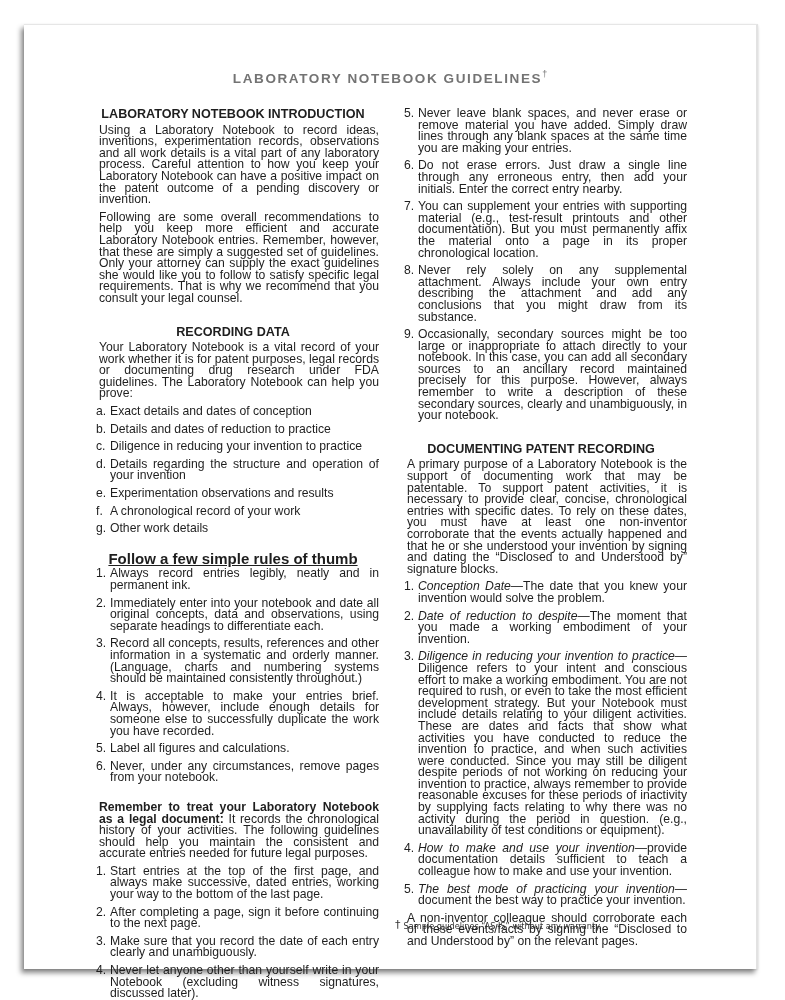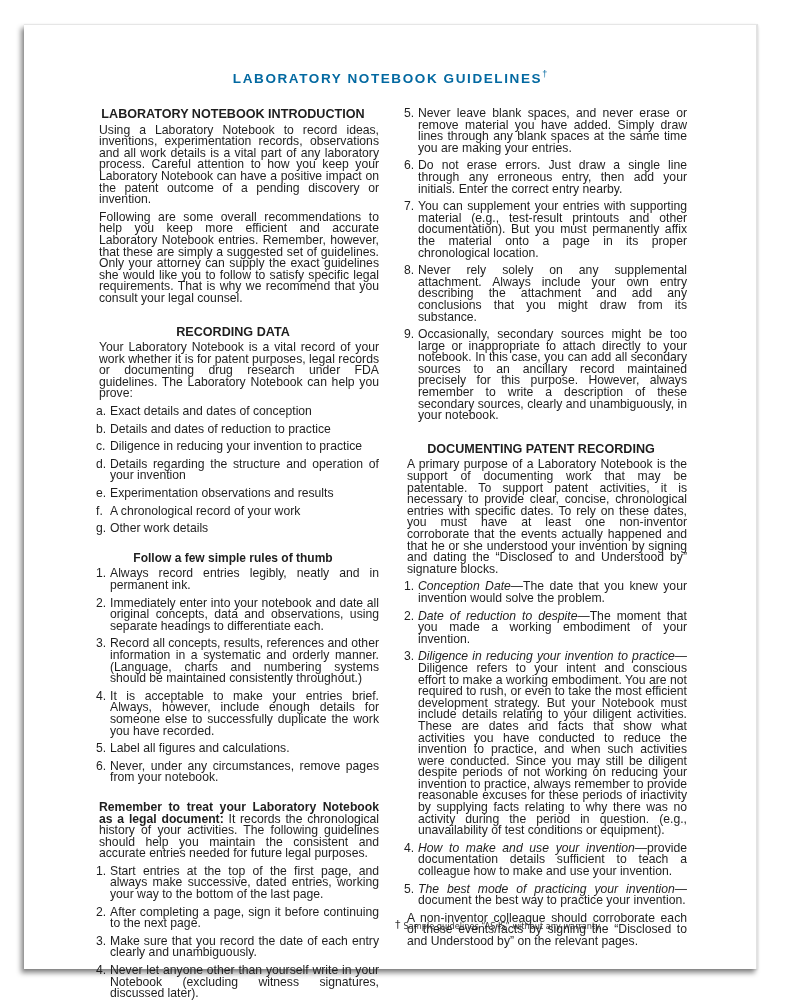--- a/index.html
+++ b/index.html
@@ -8,28 +8,28 @@
     font-family: "Liberation Sans", sans-serif; color: #1e1e1e;
   }
   .sheet {
     position: absolute; left: 24px; top: 24px; width: 732px; height: 944px;
     background: #ffffff;
     border-top: 1px solid #e6e6e6; border-right: 2px solid #e2e2e2;
     box-shadow: -3px 4px 5px rgba(0,0,0,0.45), 0 1px 2px rgba(0,0,0,0.12);
   }
   .title {
     position: absolute; left: 0; width: 100%; top: 44px; text-align: center;
-    font-weight: bold; font-size: 13.5px; letter-spacing: 1.6px; color: #0369a1;
+    font-weight: bold; font-size: 13.5px; letter-spacing: 1.6px; color: #737373;
   }
   .title sup { font-size: 9px; font-weight: normal; letter-spacing: 0; }
   .col { position: absolute; top: 84px; font-size: 12.2px; line-height: 11.6px; text-align: justify; }
   .col.left { left: 63px; width: 292px; }
   .col.right { left: 371px; width: 292px; top: 83px; }
   .h { font-weight: bold; font-size: 12.6px; margin: 0 0 4px 0; text-align: center; }
-  .h.sub { font-size: 12px; }
+  .h.sub { font-size: 15px; text-decoration: underline; }
   p { margin: 0 0 6px 12px; }
   ol { list-style: none; margin: 0 0 0 0; padding: 0; }
   li { position: relative; padding-left: 23px; margin: 0 0 6px 0; }
   li .num { position: absolute; left: 9px; top: 0; }
   .right li .num { left: 9px; }
   .gap { height: 16px; }
   .gap-sm { height: 12px; }
   i { font-style: italic; }
   .footnote {
     position: absolute; left: 371px; top: 893px; font-size: 8.2px; color: #333; font-family: "DejaVu Sans", sans-serif;

